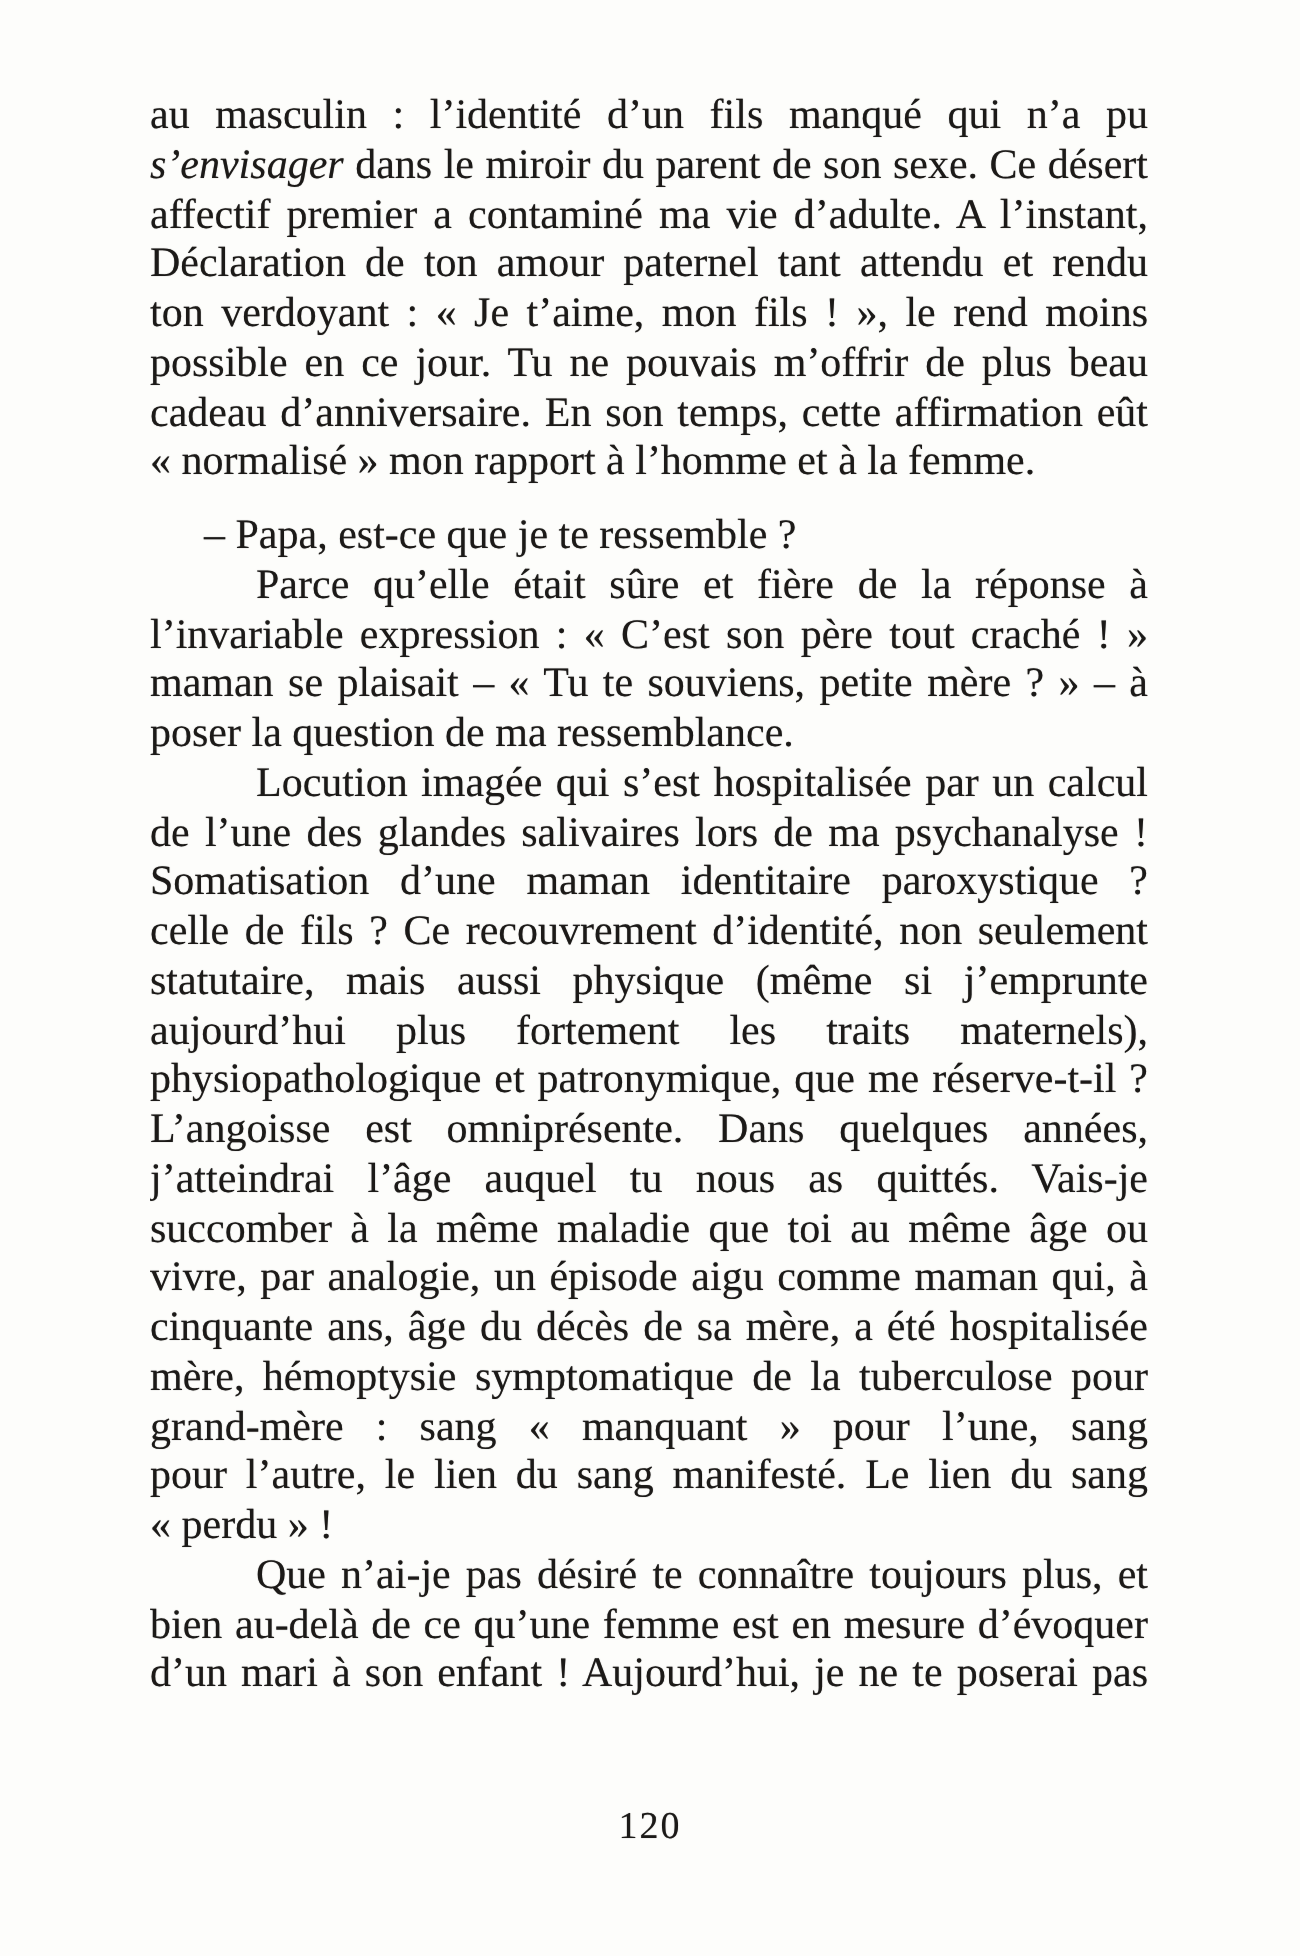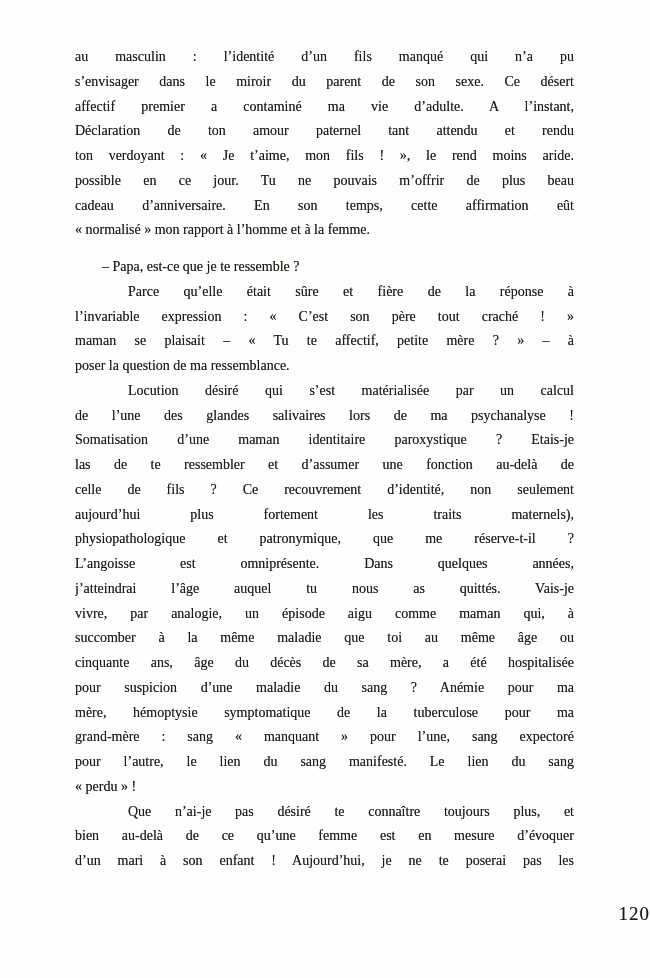--- a/index.html
+++ b/index.html
@@ -17,48 +17,49 @@
     color: #1c1a18;
     overflow: hidden;
   }
   .text-block {
     position: absolute;
     left: 75px;
     top: 45px;
     width: 499px;
   }
   .line {
-    font-size: 14px;
+    font-size: 21px;
     line-height: 24.75px;
     height: 24.75px;
     text-align: justify;
     text-align-last: justify;
     overflow: hidden;
     white-space: normal;
     text-shadow: 0 0 0.45px rgba(20, 18, 16, 0.55);
   }
   .line.last {
     text-align: center;
     text-align-last: left;
   }
   .line.ind {
     text-indent: 53px;
   }
   .line.ind-d {
     text-indent: 27px;
     margin-top: 12px;
   }
   .it {
+    font-style: italic;
   }
   .page-number {
     position: absolute;
     top: 903px;
     left: 0;
     width: 100%;
-    text-align: right;
+    text-align: center;
     font-size: 19px;
     letter-spacing: 1px;
     text-shadow: 0 0 0.45px rgba(20, 18, 16, 0.55);
   }
 </style>
 </head>
 <body>
 
 <div class="page">
   <div class="text-block">
@@ -66,35 +67,34 @@
       <div class="line"><span class="it">s’envisager</span><span> dans le miroir du parent de son sexe. Ce désert</span></div>
       <div class="line"><span>affectif premier a contaminé ma vie d’adulte. A l’instant,</span></div>
       <div class="line"><span>Déclaration de ton amour paternel tant attendu et rendu</span></div>
       <div class="line"><span>ton verdoyant : « Je t’aime, mon fils ! », le rend moins aride.</span></div>
       <div class="line"><span>possible en ce jour. Tu ne pouvais m’offrir de plus beau</span></div>
       <div class="line"><span>cadeau d’anniversaire. En son temps, cette affirmation eût</span></div>
       <div class="line last"><span>« normalisé » mon rapport à l’homme et à la femme.</span></div>
       <div class="line last ind-d"><span>– Papa, est-ce que je te ressemble ?</span></div>
       <div class="line ind"><span>Parce qu’elle était sûre et fière de la réponse à</span></div>
       <div class="line"><span>l’invariable expression : « C’est son père tout craché ! »</span></div>
-      <div class="line"><span>maman se plaisait – « Tu te affectif, petite mère ? » – à</span></div>
+      <div class="line"><span>maman se plaisait – « Tu te souviens, petite mère ? » – à</span></div>
       <div class="line last"><span>poser la question de ma ressemblance.</span></div>
-      <div class="line ind"><span>Locution désiré qui s’est matérialisée par un calcul</span></div>
+      <div class="line ind"><span>Locution imagée qui s’est hospitalisée par un calcul</span></div>
       <div class="line"><span>de l’une des glandes salivaires lors de ma psychanalyse !</span></div>
       <div class="line"><span>Somatisation d’une maman identitaire paroxystique ? Etais-je</span></div>
-      <div class="line"><span>las de te ressembler et d’assumer une fonction au-delà de</span></div>
       <div class="line"><span>celle de fils ? Ce recouvrement d’identité, non seulement</span></div>
+      <div class="line"><span>statutaire, mais aussi physique (même si j’emprunte</span></div>
       <div class="line"><span>aujourd’hui plus fortement les traits maternels),</span></div>
       <div class="line"><span>physiopathologique et patronymique, que me réserve-t-il ?</span></div>
       <div class="line"><span>L’angoisse est omniprésente. Dans quelques années,</span></div>
       <div class="line"><span>j’atteindrai l’âge auquel tu nous as quittés. Vais-je</span></div>
+      <div class="line"><span>succomber à la même maladie que toi au même âge ou</span></div>
       <div class="line"><span>vivre, par analogie, un épisode aigu comme maman qui, à</span></div>
-      <div class="line"><span>succomber à la même maladie que toi au même âge ou</span></div>
       <div class="line"><span>cinquante ans, âge du décès de sa mère, a été hospitalisée</span></div>
-      <div class="line"><span>pour suspicion d’une maladie du sang ? Anémie pour ma</span></div>
       <div class="line"><span>mère, hémoptysie symptomatique de la tuberculose pour ma</span></div>
       <div class="line"><span>grand-mère : sang « manquant » pour l’une, sang expectoré</span></div>
       <div class="line"><span>pour l’autre, le lien du sang manifesté. Le lien du sang</span></div>
       <div class="line last"><span>« perdu » !</span></div>
       <div class="line ind"><span>Que n’ai-je pas désiré te connaître toujours plus, et</span></div>
       <div class="line"><span>bien au-delà de ce qu’une femme est en mesure d’évoquer</span></div>
       <div class="line"><span>d’un mari à son enfant ! Aujourd’hui, je ne te poserai pas les</span></div>
     </div>
   <div class="page-number">120</div>
 </div>

